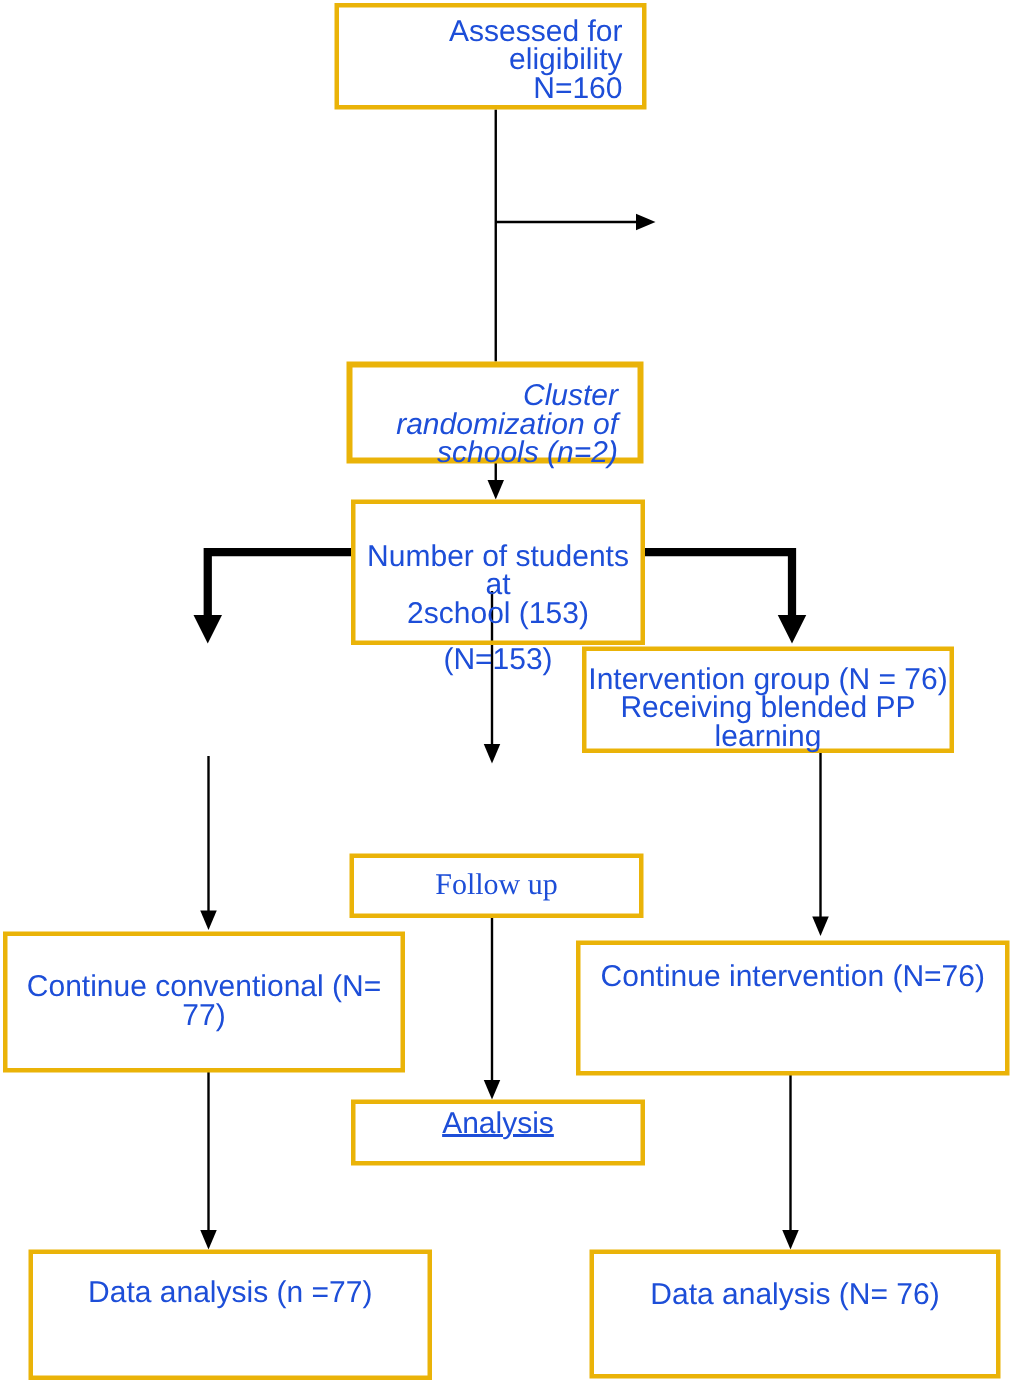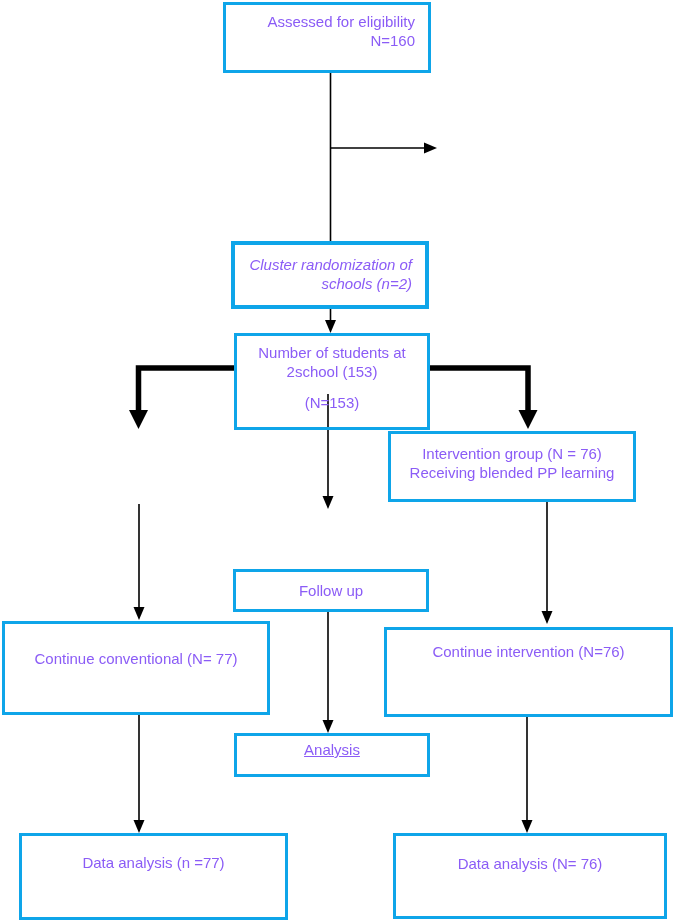--- a/index.html
+++ b/index.html
@@ -16,42 +16,42 @@
     color: #000;
   }
   .lines-svg {
     position: absolute;
     left: 0; top: 0;
     z-index: 0;
     pointer-events: none;
   }
   .box {
     position: absolute;
-    border: 3px solid #0ea5e9;
+    border: 3px solid #eab308;
     background: transparent;
     z-index: 1;
     box-sizing: border-box;
-    font-size: 15px;
+    font-size: 20px;
     line-height: 19px;
-    color: #8b5cf6;
+    color: #1d4ed8;
   }
   .box.thick { border-width: 4px; }
   .txt-right  { text-align: right; }
   .txt-center { text-align: center; }
   
   .b-eligibility   { padding: 7px 13px 0 0; }
   .b-excluded      { padding-top: 26px; }
   .b-excluded .exc-l1   { text-align: right; padding-right: 10px; }
   .b-excluded .exc-rest { transform: translateX(24px); text-align: center; margin-top: 14px; }
   .b-cluster       { padding: 10px 13px 0 0; font-style: italic; }
-  .b-students      { padding-top: 7px; }
+  .b-students      { padding-top: 26px; }
   .b-students .gap-line { margin-top: 12px; }
   .b-control       { padding-top: 10px; }
   .b-intervention  { padding-top: 10px; }
-  .b-followup      { padding-top: 9px; }
+  .b-followup      { padding-top: 9px; font-family: Liberation Serif, serif; }
   .b-cont-conv     { padding-top: 25px; }
   .b-cont-int      { padding-top: 12px; }
   .b-analysis      { padding-top: 4px; text-decoration: underline; }
   .b-data-left     { padding-top: 17px; }
   .b-data-right    { padding-top: 18px; }
 </style>
 </head>
 <body>
 
 <div class="page">

